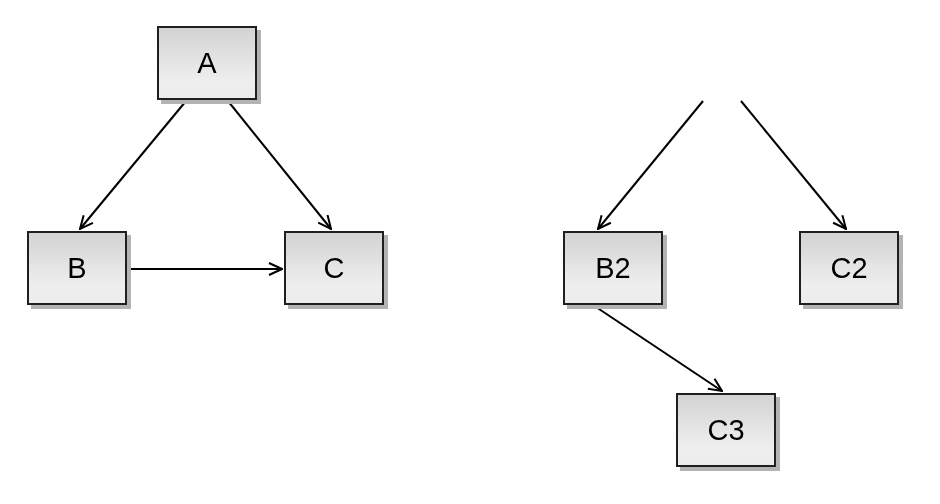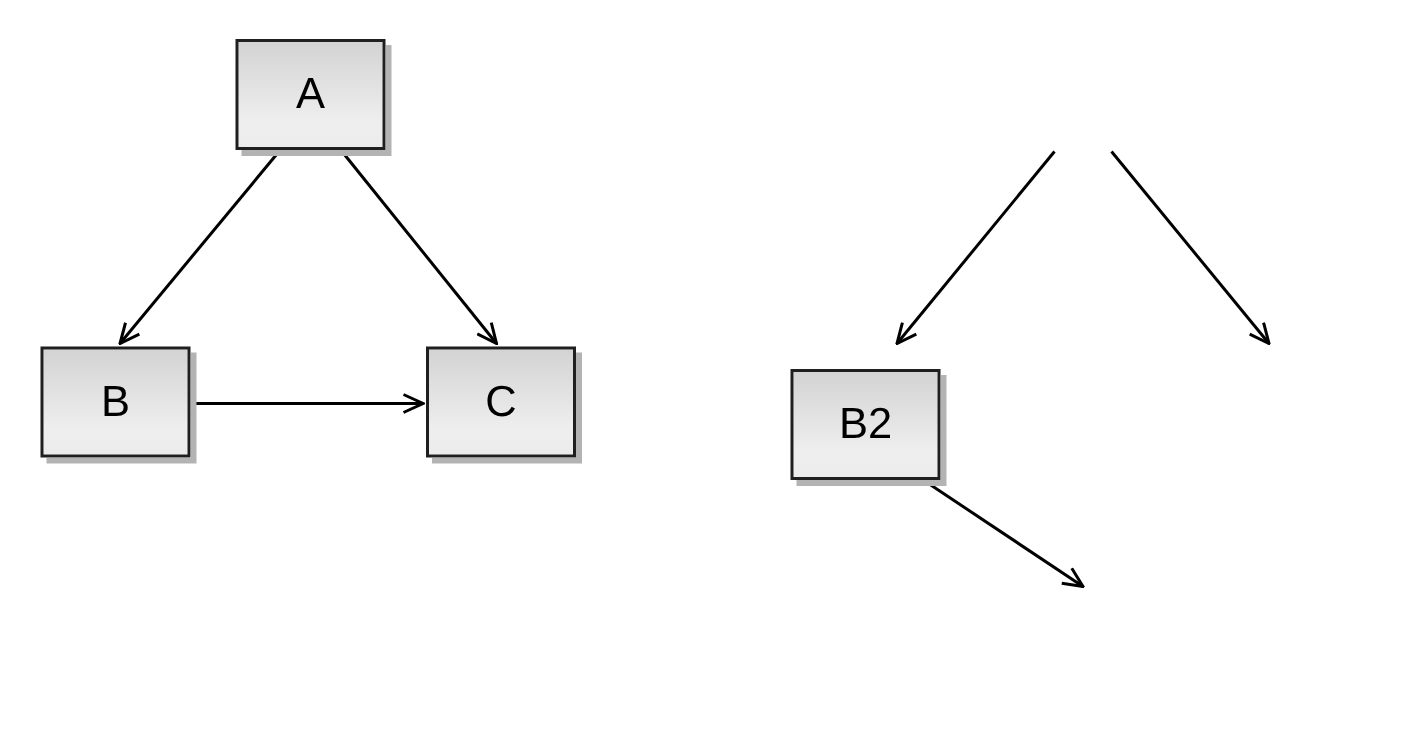--- a/index.html
+++ b/index.html
@@ -36,21 +36,21 @@
     justify-content: center;
     font-size: 29px;
     line-height: 1;
     color: #000000;
     user-select: none;
   }
   .node-a  { left: 157px; top: 26px;  }
   .node-b  { left: 27px;  top: 231px; }
   .node-c  { left: 284px; top: 231px; }
   .node-a2 { left: 669px; top: 26px;  }
-  .node-b2 { left: 527px; top: 231px; margin-top: 15px; }
+  .node-b2 { left: 563px; top: 231px; }
   .node-c2 { left: 799px; top: 231px; }
   .node-c3 { left: 676px; top: 393px; }
   .edge {
     stroke: #000000;
     stroke-width: 2;
     fill: none;
   }
 </style>
 </head>
 <body>
@@ -71,14 +71,16 @@
     <line class="edge" x1="703" y1="101" x2="598" y2="229" marker-end="url(#arrowhead)"></line>
     <line class="edge" x1="741" y1="101" x2="846" y2="229" marker-end="url(#arrowhead)"></line>
     <line class="edge" x1="596" y1="307" x2="722" y2="391" marker-end="url(#arrowhead)"></line>
   </svg>
 
   <div class="node node-a">A</div>
   <div class="node node-b">B</div>
   <div class="node node-c">C</div>
 
   <div class="node node-b2">B2</div>
+  <div class="node node-c2">C2</div>
+  <div class="node node-c3">C3</div>
 
 </div>
 
 </body></html>

